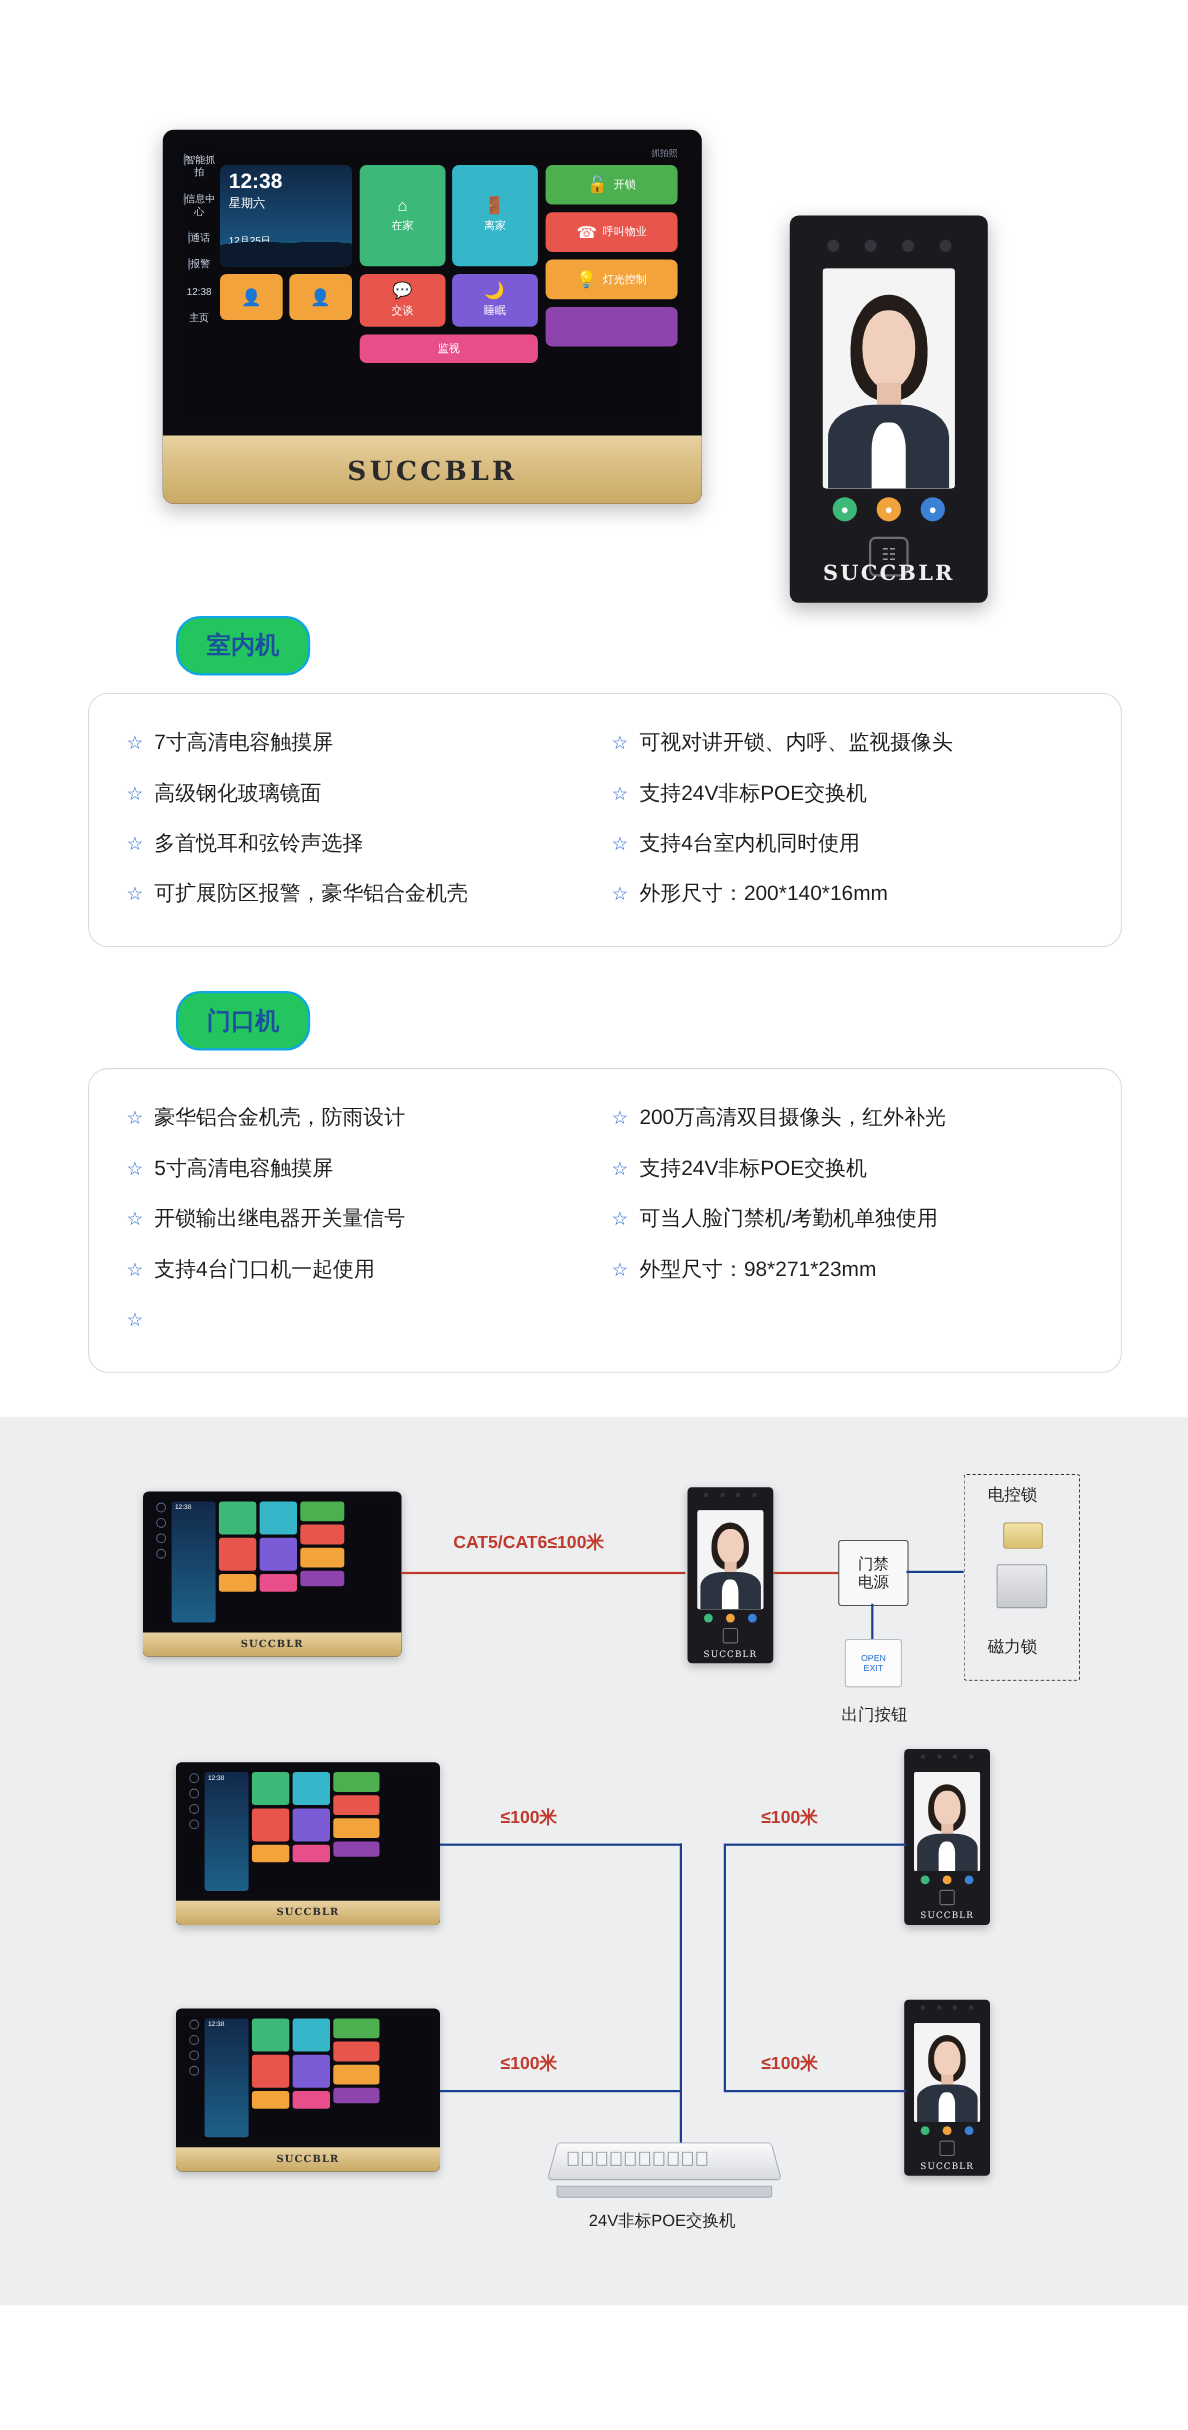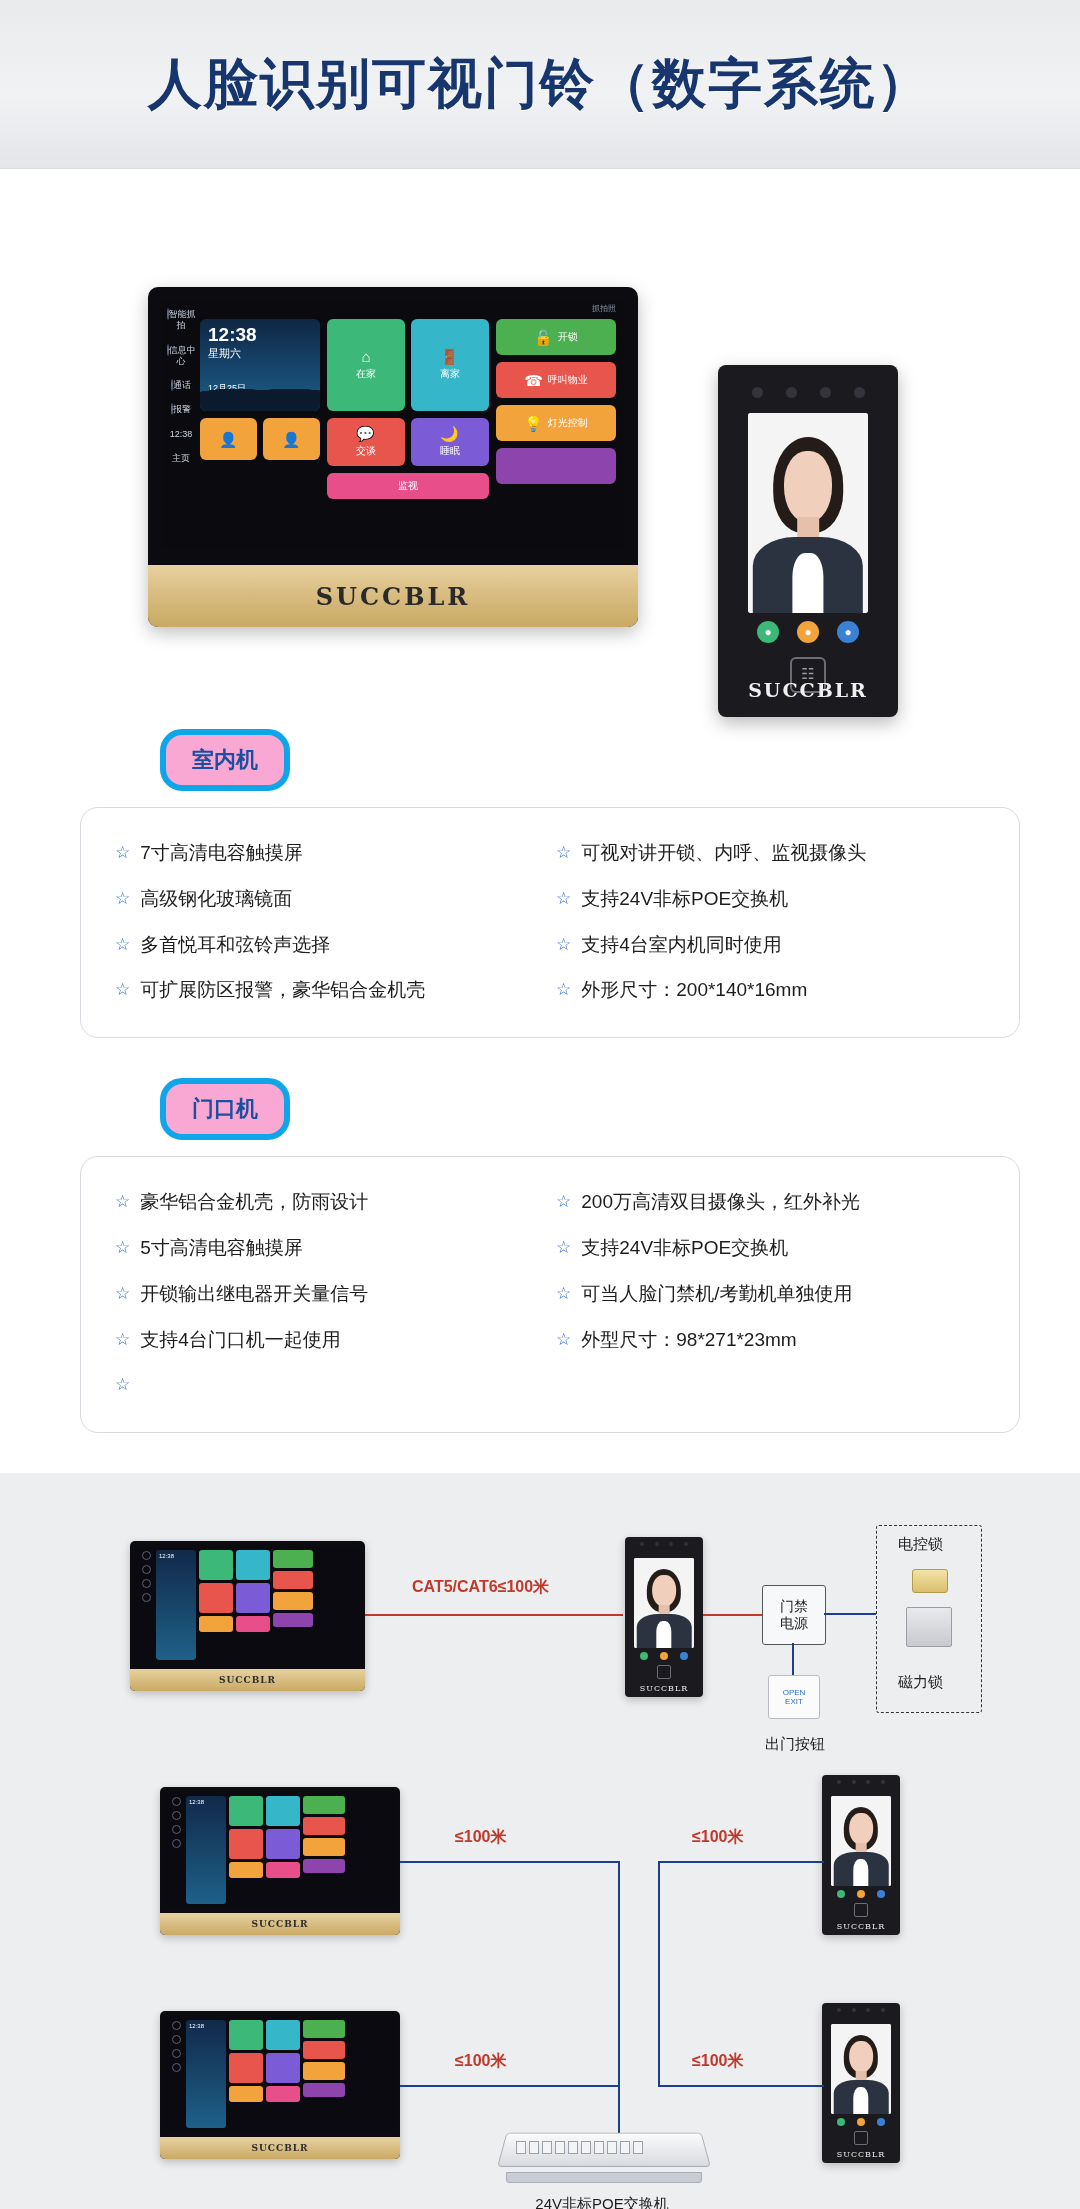--- a/index.html
+++ b/index.html
@@ -138,22 +138,22 @@
   .face .suit{position:absolute;left:50%;transform:translateX(-50%);bottom:0;width:92%;height:38%;
     background:#2b3340;border-radius:38% 38% 0 0;}
   .face .shirt{position:absolute;left:50%;transform:translateX(-50%);bottom:0;width:26%;height:30%;
     background:#fff;border-radius:40% 40% 0 0;}
   .face .neck{position:absolute;left:50%;transform:translateX(-50%);bottom:36%;width:18%;height:12%;
     background:#e6c0aa;}
 
   
   .sec-label{
     display:inline-block;margin:0 0 0 160px;
-    padding:10px 26px;border:6px solid #0ea5e9;border-radius:22px;
-    color:#1d4fa0;font-size:22px;font-weight:bold;background:#f9a8d4;
+    padding:10px 26px;border:2px solid #0ea5e9;border-radius:22px;
+    color:#1d4fa0;font-size:22px;font-weight:bold;background:#22c55e;
   }
   .feat-box{
     margin:16px 60px 0 80px;
     border:1px solid #d8dbe0;border-radius:18px;
     padding:22px 28px 24px 28px;
     box-sizing:border-box;
   }
   .feat-grid{display:flex;flex-wrap:wrap;}
   .feat-grid.cols2 > .feat{width:50%;}
   .feat{
@@ -212,23 +212,20 @@
   .sw-ports i{width:8px;height:11px;background:#f3f4f6;border:1px solid #9aa0a8;display:block;}
   .sw-base{position:absolute;left:4px;bottom:0;width:calc(100% - 8px);height:9px;background:#c9ccd2;border:1px solid #a9acb2;border-radius:0 0 3px 3px;}
   .cap{position:absolute;text-align:center;font-size:15px;color:#1d1d1d;}
 </style>
 </head>
 <body>
 
 <div class="page">
 
   
-  <div class="header">
-    <h1>人脸识别可视门铃（数字系统）</h1>
-  </div>
 
   
   <div class="hero">
 
     <div class="monitor">
       <div class="monitor-body">
         <div class="monitor-screen">
           <div class="mon-sidebar">
             <div class="si">
               <span class="dot"></span>

